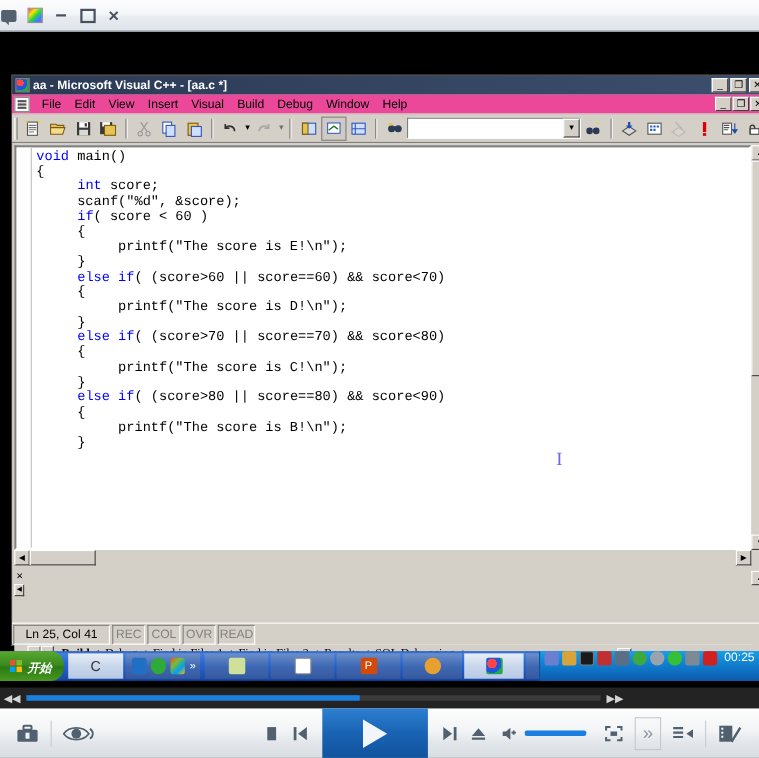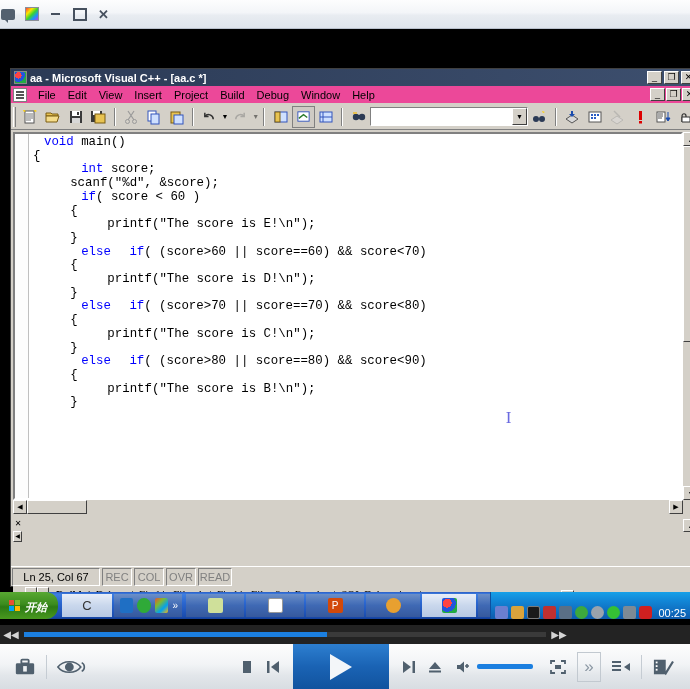--- a/index.html
+++ b/index.html
@@ -87,21 +87,21 @@
 
   
   #vc-editor-wrap { position: absolute; left: 2px; top: 63px; width: 686px; height: 382px;
       background: #d4d0c8; }
   #vc-editor { position: absolute; left: 0; top: 0; width: 670px; height: 368px;
       background: #fff; border: 2px solid; border-color: #808080 #fff #fff #808080; overflow: hidden; }
   #editor-gutter { position: absolute; left: 0; top: 0; width: 14px; height: 100%;
       background: #fdfdfd; border-right: 1px solid #c0c0c0; }
   #code-text { position: absolute; left: 18px; top: 2px; font-family: "Liberation Mono", monospace;
       font-size: 12.4px; line-height: 13.7px; white-space: pre; color: #000; }
-  .kw { color: #0000ff; margin-left: 11px; }
+  .kw { color: #0000ff; }
   #text-caret { position: absolute; left: 489px; top: 276px; width: 9px; height: 16px; color: #6a6ae0;
       font-family: "Liberation Serif", serif; font-size: 17px; line-height: 16px; text-align: center; }
   .sb-arrow { background: #d4d0c8; border: 1px solid; border-color: #fff #404040 #404040 #fff;
       display: flex; align-items: center; justify-content: center; font-size: 7px; color: #000; }
   .sb-thumb { position: absolute; background: #d4d0c8; border: 1px solid;
       border-color: #fff #404040 #404040 #fff; }
 
   
   #vc-output-wrap { position: absolute; left: 2px; top: 450px; width: 686px; height: 85px; background: #d4d0c8; }
   #output-closecol { position: absolute; left: 0; top: 0; width: 11px; height: 100%; }
@@ -136,21 +136,21 @@
       background: linear-gradient(to bottom, #2b5dc4 0%, #3f7fe0 8%, #2a66d0 40%, #1a4cae 92%, #123d96 100%); }
   #start-btn { position: absolute; left: 0; top: 0; width: 58px; height: 27px;
       background: linear-gradient(to bottom,#58a832,#3c8c1e 45%,#2c7a14 55%, #49991f);
       border-radius: 0 12px 12px 0; color:#fff; font-size:11px; font-weight:bold;
       display:flex; align-items:center; justify-content:center; font-style: italic; overflow:hidden;}
   .tb-task { position: absolute; top: 2px; height: 23px;
       background: linear-gradient(to bottom,#6b8fc8,#3f69b4 50%,#36599d);
       display:flex; align-items:center; padding: 0 4px; }
   .tb-task.light { background: linear-gradient(to bottom,#e8eef8,#c9d7ec 50%,#b8c9e4); }
   .tbicon { width: 15px; height: 15px; border-radius: 2px; margin: 0 2px; }
-  #tray { position: absolute; right: 0; top: 0; height: 27px; display: flex; align-items: flex-end;
+  #tray { position: absolute; right: 0; top: 0; height: 27px; display: flex; align-items: flex-start;
       background: linear-gradient(to bottom,#17a0e8 0%,#1288d8 30%,#0f6ec0 70%, #0d5bac 100%);
       border-left: 1px solid #0d4f9e; padding: 0 4px; gap: 3px; }
   .tray-icon { width: 13px; height: 13px; border-radius: 2px; }
   #clock { font-size: 11px; color: #fff; margin-left: 3px; }
 
   
   #seek-row { position: absolute; left: 0; top: 625px; width: 690px; height: 19px;
       background: #232323; display: flex; align-items: center; }
   .seek-nav { width: 22px; text-align: center; color: #d5d5d5; font-size: 10px; }
   #seek-track { flex: 1; height: 5px; background: #3a3a3a; position: relative; margin: 0 2px; }
@@ -202,21 +202,21 @@
         <span class="vc-sysbtn">✕</span>
       </span>
     </div>
 
     <div id="vc-menubar">
       <span class="menu-docicon"></span>
       <span class="menu-item">File</span>
       <span class="menu-item">Edit</span>
       <span class="menu-item">View</span>
       <span class="menu-item">Insert</span>
-      <span class="menu-item">Project</span>
+      <span class="menu-item">Visual</span>
       <span class="menu-item">Build</span>
       <span class="menu-item">Debug</span>
       <span class="menu-item">Window</span>
       <span class="menu-item">Help</span>
       <span class="vc-child-btns">
         <span class="vc-sysbtn">_</span>
         <span class="vc-sysbtn">❐</span>
         <span class="vc-sysbtn">✕</span>
       </span>
     </div>
@@ -424,21 +424,21 @@
         <span class="otab">Find in Files 2</span>
         <span class="otab">Results</span>
         <span class="otab">SQL Debugging</span>
       </div>
       <div style="position:absolute;left:548px;top:66px;width:30px;height:16px;">
         <span class="sb-arrow" style="display:inline-flex;width:13px;height:14px;">◀</span>
       </div>
     </div>
 
     <div id="vc-statusbar">
-      <div class="status-cell" style="width:88px;">Ln 25, Col 67</div>
+      <div class="status-cell" style="width:88px;">Ln 25, Col 41</div>
       <div class="status-cell dim">REC</div>
       <div class="status-cell dim">COL</div>
       <div class="status-cell dim">OVR</div>
       <div class="status-cell dim" style="width:34px;">READ</div>
     </div>
   </div>
 
   <div id="taskbar">
     <div id="start-btn">
       <svg width="52" height="24" viewBox="0 0 52 24">

